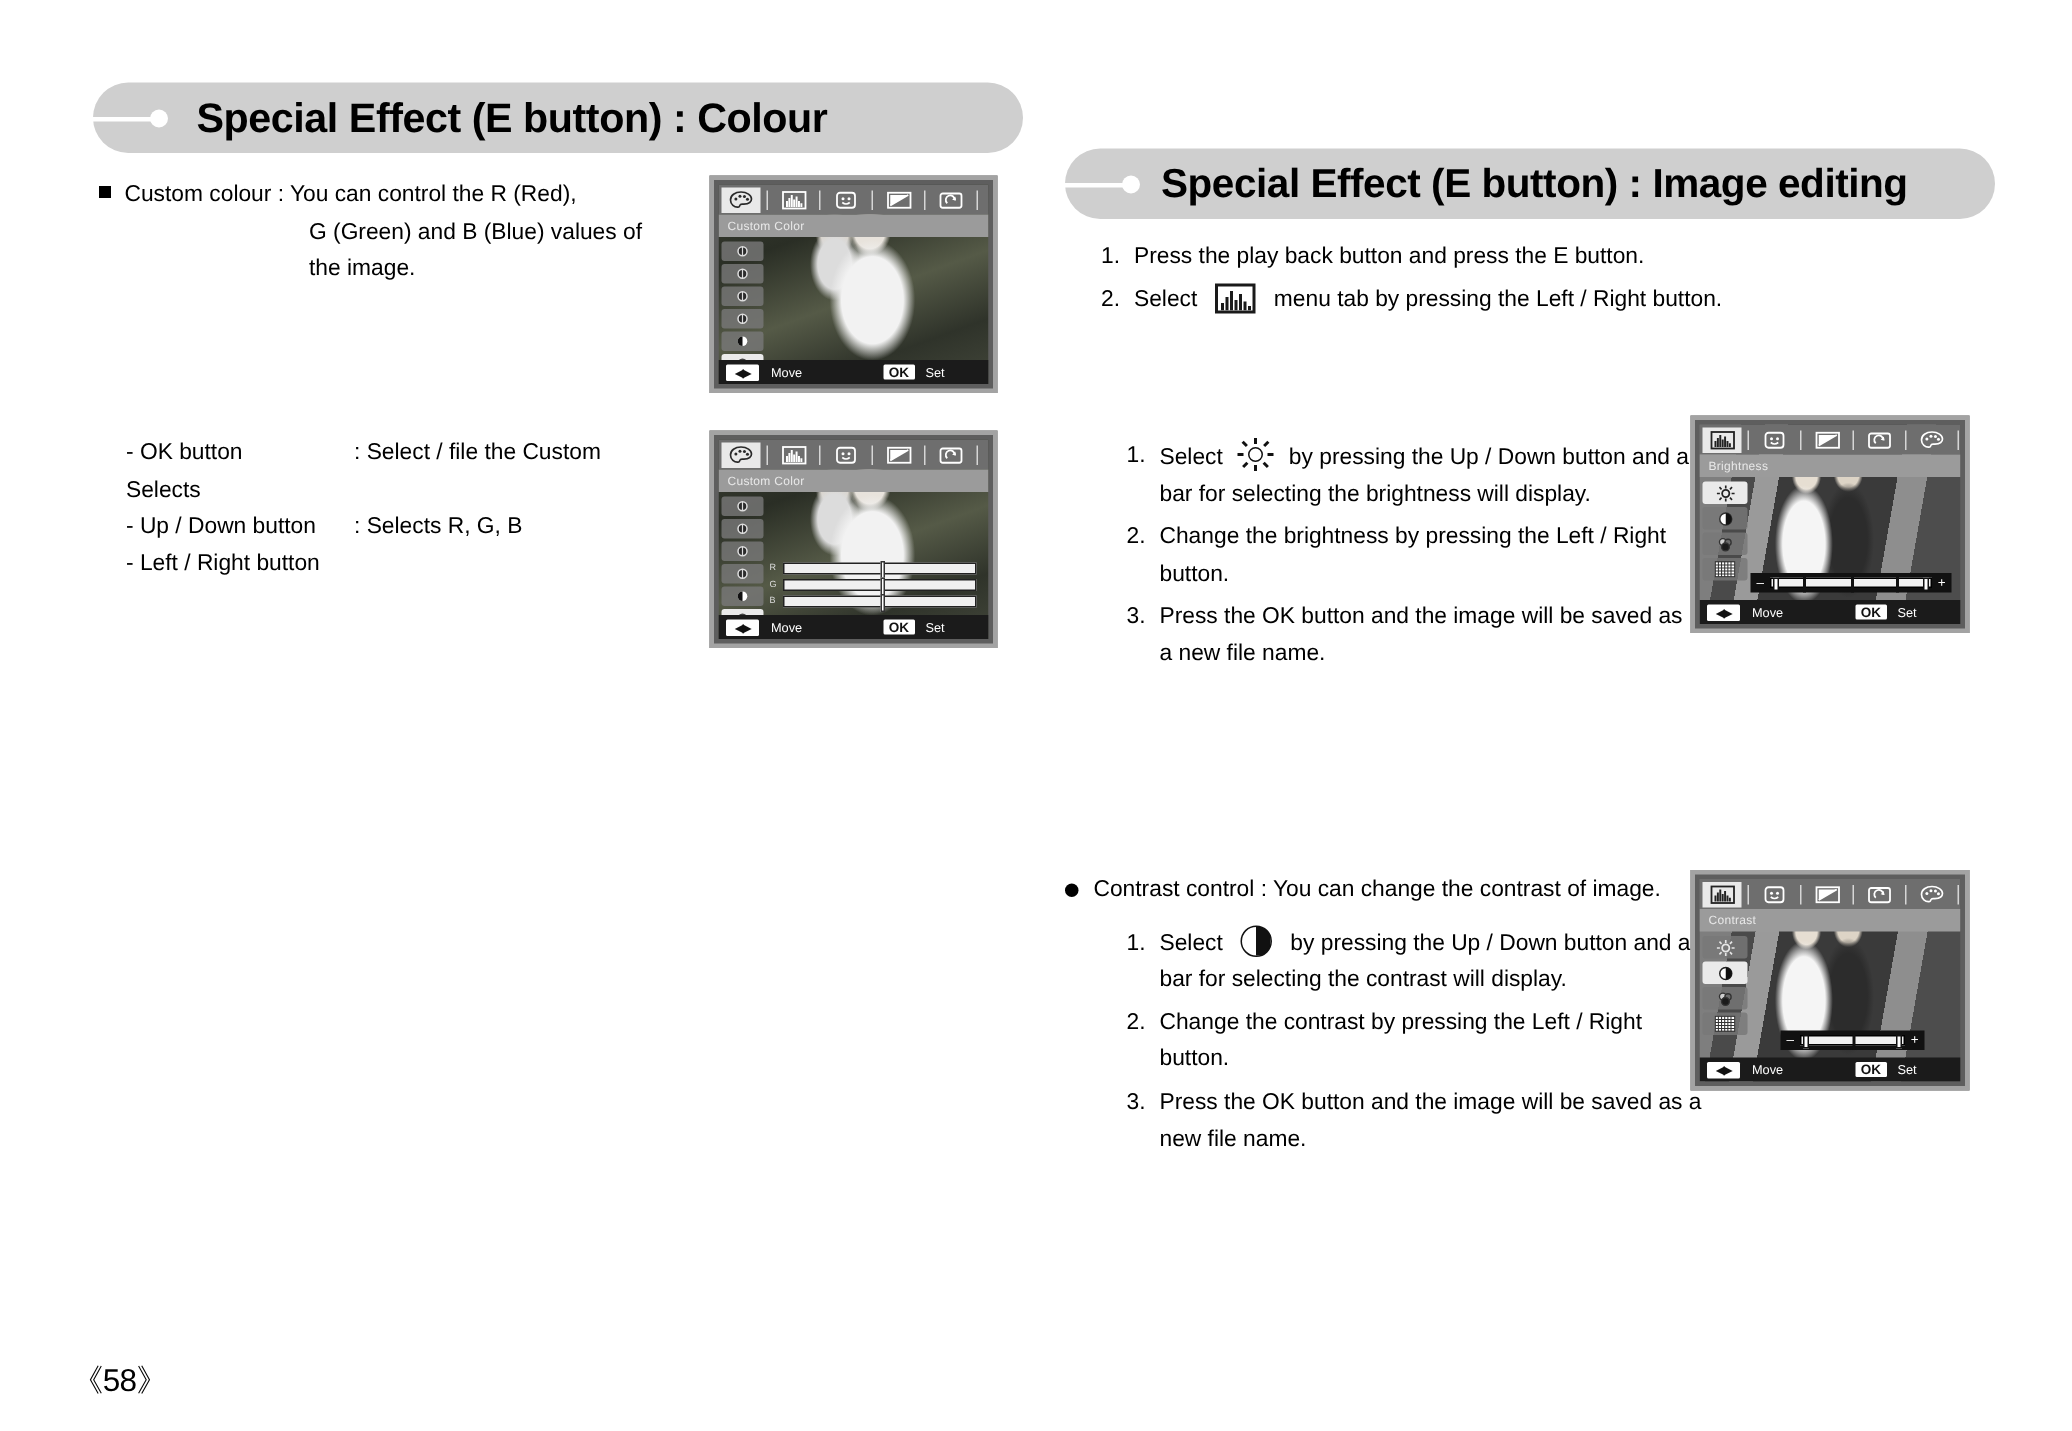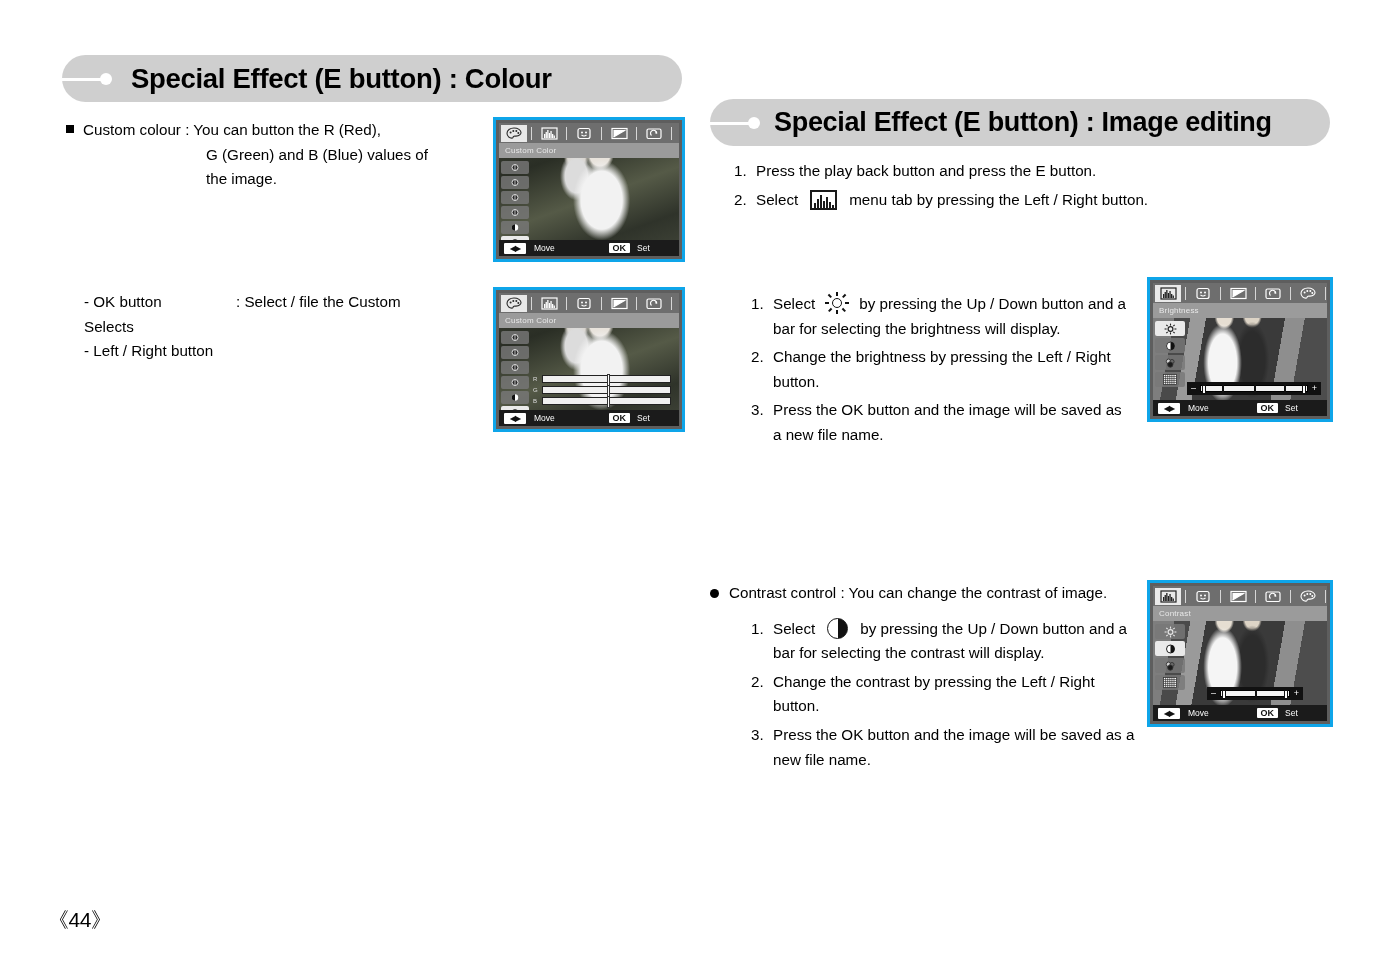--- a/index.html
+++ b/index.html
@@ -145,23 +145,22 @@
     margin-right: 10px;
     margin-top: 8px;
     flex: none;
   }
   .sec-steps { margin-top: 11px; margin-left: 41px; width: 378px; }
 
   
   .lcd {
     position: absolute;
     background: #5e5e5e;
-    border: 3px solid #0ea5e9;
+    border: 3px solid #a3a3a3;
     padding: 3px;
-    margin-left: 20px;
   }
   .lcd-inner { position: relative; width: 100%; height: 100%; overflow: hidden; }
 
   .lcd-photo {
     position: absolute; left: 0; top: 0; right: 0; bottom: 0;
   }
   
   .photoA {
     background:
       radial-gradient(ellipse 22% 42% at 57% 58%, #f2f2f2 0 52%, rgba(242,242,242,0) 72%),
@@ -296,31 +295,35 @@
 
 <div class="col col-left">
 
   <div class="hdr">
     <span class="hdr-line"></span>
     <span class="hdr-dot"></span>
     <span class="hdr-title">Special Effect (E button) : Colour</span>
   </div>
 
   <div class="bullet-row txt">
-    <span class="sq"></span><span class="hang0">Custom colour : You can button the R (Red),</span>
+    <span class="sq"></span><span class="hang0">Custom colour : You can control the R (Red),</span>
     <span class="hang">G (Green) and B (Blue) values of</span>
     <span class="hang">the image.</span>
   </div>
 
   <div class="keylist txt">
     <div class="keyrow">
       <span class="k">- OK button</span>
       <span class="v">: Select / file the Custom</span>
     </div>
     <div class="v2">Selects</div>
+    <div class="keyrow">
+      <span class="k">- Up / Down button</span>
+      <span class="v">: Selects R, G, B</span>
+    </div>
     <div class="keyrow">
       <span class="k">- Left / Right button</span>
     </div>
   </div>
 </div>
 
 <div class="lcd" id="lcd1" style="left:473px; top:117px; width:192px; height:145px;">
   <div class="lcd-inner">
     <div class="lcd-photo photoA"></div>
 
@@ -876,13 +879,13 @@
 
     <div class="lcd-bottom">
       <span class="lr-pad">◀▶</span>
       <span>Move</span>
       <span class="ok-pad">OK</span>
       <span class="set-lbl">Set</span>
     </div>
   </div>
 </div>
 
-<div class="pageno">《44》</div>
+<div class="pageno">《58》</div>
 
 </body></html>

